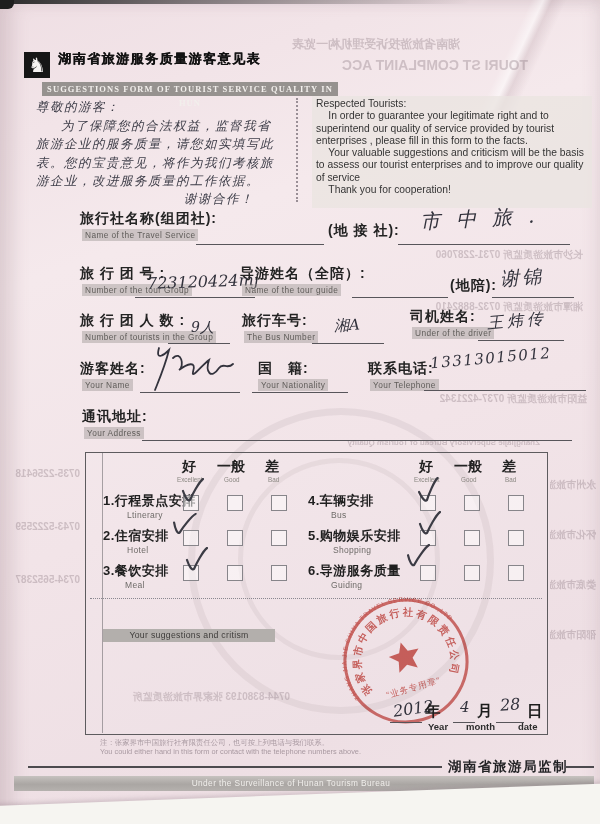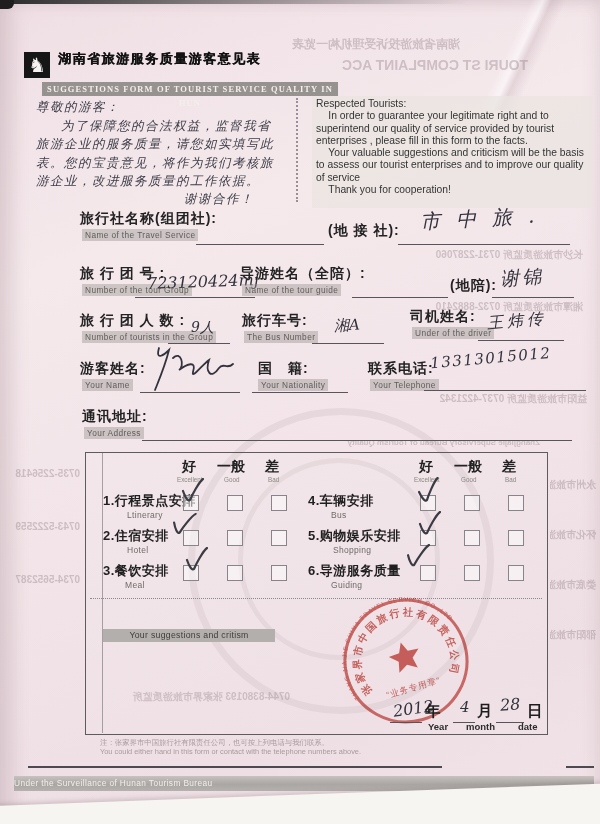--- a/index.html
+++ b/index.html
@@ -59,21 +59,21 @@
     opacity:.88;mix-blend-mode:multiply;z-index:4;}
   
   .dcn{position:absolute;font-weight:bold;font-size:15.5px;color:#1d1d1d;}
   .den{position:absolute;font-size:9.5px;color:#2c2c2c;font-weight:bold;}
   
   .noteline{position:absolute;font-size:7.4px;color:rgba(110,92,104,.55);white-space:nowrap;}
   .suprule{position:absolute;height:1.6px;background:#4c4a4e;}
   .supcn{position:absolute;font-weight:bold;font-size:13.5px;letter-spacing:1.5px;color:#232326;}
   .graybar{position:absolute;left:14px;top:776px;width:580px;height:15px;
     background:linear-gradient(180deg,#c6c2bf 0%,#aaa6a3 55%,#b5b1ae 100%);
-    color:#f0eeeb;font-size:8.3px;letter-spacing:.4px;line-height:15px;text-align:left;padding-right:26px;box-sizing:border-box;}
+    color:#f0eeeb;font-size:8.3px;letter-spacing:.4px;line-height:15px;text-align:center;padding-right:26px;box-sizing:border-box;}
   .scanbed{position:absolute;left:-10px;top:806px;width:640px;height:90px;background:#f6f5f1;
     transform:rotate(-2.1deg);transform-origin:left top;box-shadow:0 -2px 4px rgba(120,100,110,.25);z-index:5;}
 </style>
 </head>
 <body>
 
 <div class="page">
 
   <div class="top-edge"></div>
   <div class="corner-blob"></div>
@@ -266,18 +266,19 @@
   <span class="den" style="left:466px;top:721px;z-index:5">month</span>
   <span class="den" style="left:518px;top:721px;z-index:5">date</span>
   <div class="ul" style="left:390px;top:722px;width:32px;z-index:5"></div>
   <div class="ul" style="left:453px;top:722px;width:22px;z-index:5"></div>
   <div class="ul" style="left:496px;top:722px;width:28px;z-index:5"></div>
 
   <span class="noteline" style="left:100px;top:738px">注：张家界市中国旅行社有限责任公司，也可按上列电话与我们联系。</span>
   <span class="noteline" style="left:100px;top:747px">You could either hand in this form or contact with the telephone numbers above.</span>
 
   <div class="suprule" style="left:28px;top:766px;width:414px"></div>
+  <span class="supcn" style="left:448px;top:758px">湖南省旅游局监制</span>
   <div class="suprule" style="left:566px;top:766px;width:28px"></div>
 
   <div class="graybar">Under the Surveillance of Hunan Tourism Bureau</div>
 
   <div class="scanbed"></div>
 </div>
 
 </body></html>

